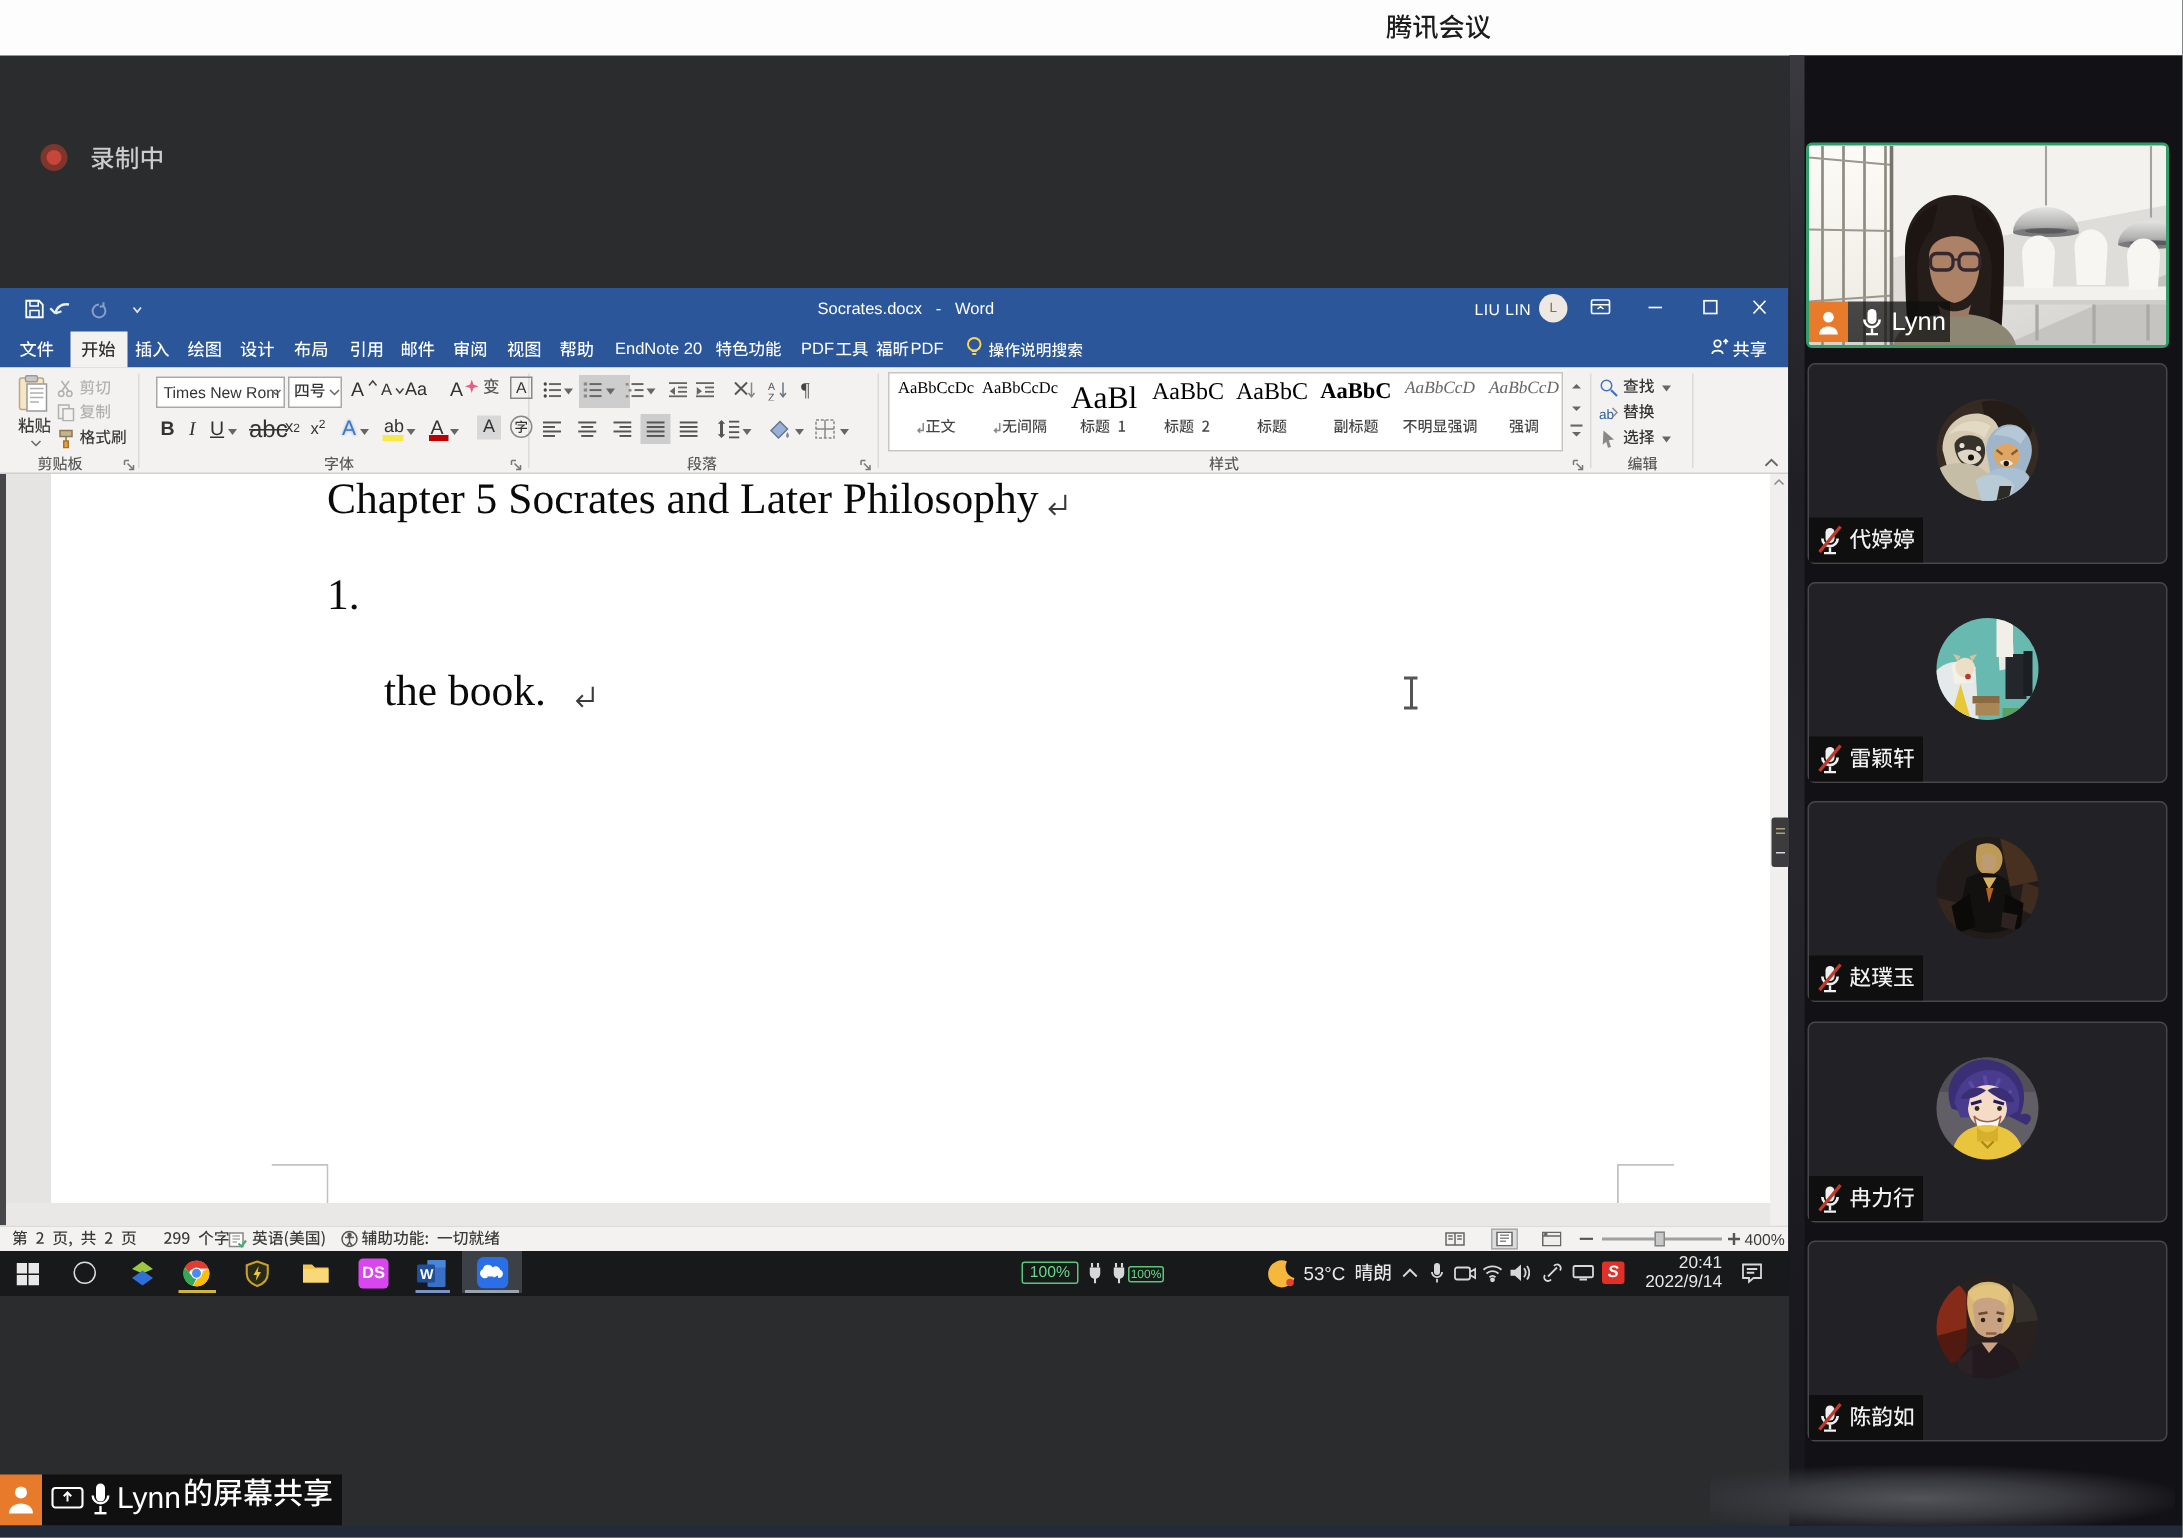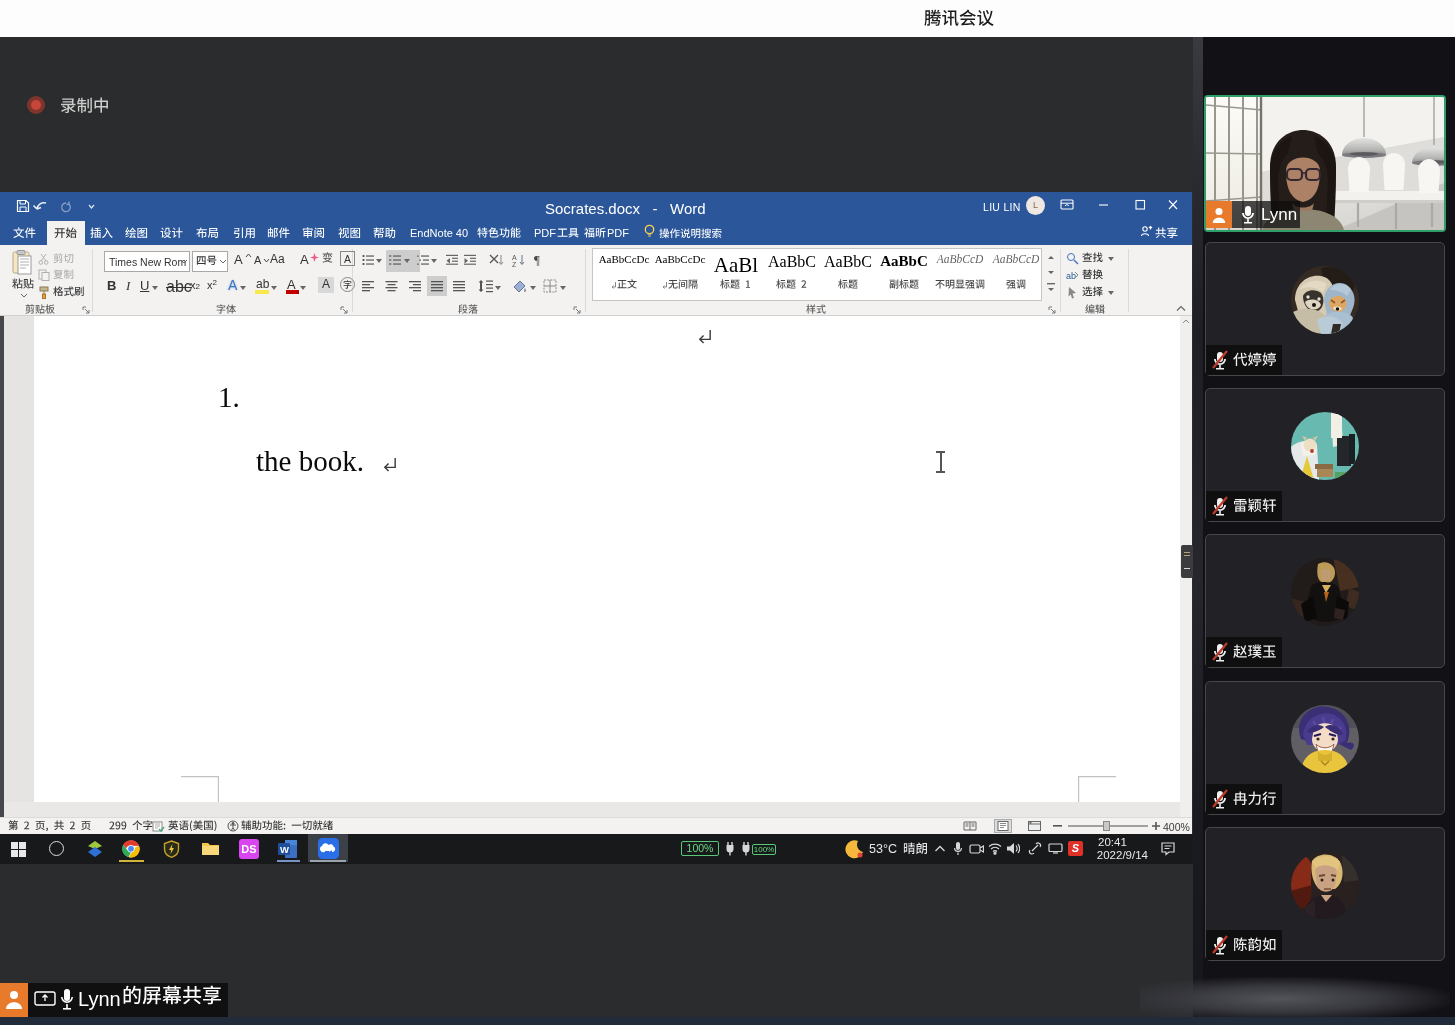--- a/index.html
+++ b/index.html
@@ -145,21 +145,21 @@
     <div class="ab" style="left:0;top:192px;width:1192px;height:642px;background:#fff;"></div>
     <div class="ab" style="left:0;top:192px;width:1192px;height:53px;background:#2b579a;"></div>
     <svg class="ab" style="left:16px;top:199px" width="100" height="14" viewBox="0 0 100 14" fill="none" stroke="#ffffff" stroke-width="1.2">
 <path d="M1.5 1.5 H10 L12.5 4 V12.5 H1.5 Z"></path>
       <path d="M4 1.5 V5 H9.5 V1.5" stroke-width="1"></path>
       <path d="M4 12 V8 H10 V12" stroke-width="1"></path>
 <path d="M30 4 C25 3 21.5 6 21 10 M21 10 L17.5 6.5 M21 10 L25 8.5" stroke="#e8eef8" stroke-width="1.6" fill="none"></path>
 <path d="M50 4 A4.3 4.3 0 1 0 53 5.2 M53 5 L53 2.5 M53 5 L50.5 5.5" stroke="#8ba0c6" stroke-width="1.3"></path>
 <path d="M73 6 l2.5 3 l2.5 -3" stroke="#dfe6f2" stroke-width="1.2"></path>
 </svg>
-    <div class="ab" style="left:545px;top:200px;width:220px;height:14px;color:#fff;font-size:15px;">Socrates.docx&nbsp;&nbsp; - &nbsp;&nbsp;Word</div>
+    <div class="ab" style="left:545px;top:200px;width:220px;height:14px;color:#fff;font-size:11px;">Socrates.docx&nbsp;&nbsp; - &nbsp;&nbsp;Word</div>
     <div class="ab" style="left:983px;top:201px;color:#fff;font-size:10.5px;letter-spacing:0.3px;">LIU LIN</div>
     <div class="ab" style="left:1026px;top:196px;width:19px;height:19px;border-radius:50%;background:#efe8e2;color:#8a6a4a;font-size:9px;text-align:center;line-height:19px;">L</div>
     <svg class="ab" style="left:1060px;top:198px" width="130" height="14" viewBox="0 0 130 14" stroke="#ffffff" fill="none" stroke-width="1.1">
 <rect x="1" y="2" width="12" height="9" rx="1"></rect>
       <path d="M1 5.2 H13 M5 8 l2 -1.6 l2 1.6" stroke-width="1"></path>
 <path d="M39 7 H48"></path>
 <rect x="76 " y="2.5" width="8.5" height="8.5"></rect>
 <path d="M109 2.5 L117 11 M117 2.5 L109 11"></path>
 </svg>
     <div class="ab" style="left:47px;top:221px;width:38px;height:24px;background:#f3f2f1;"></div>
@@ -200,21 +200,21 @@
       <use href="#u9605" transform="translate(1000,880) scale(1,-1)"></use>
     </svg>
     <svg style="position:absolute;left:338px;top:227px;" width="23.0" height="11.5" viewBox="0 0 2000 1000" fill="#ffffff">
       <use href="#u89c6" transform="translate(0,880) scale(1,-1)"></use>
       <use href="#u56fe" transform="translate(1000,880) scale(1,-1)"></use>
     </svg>
     <svg style="position:absolute;left:373px;top:227px;" width="23.0" height="11.5" viewBox="0 0 2000 1000" fill="#ffffff">
       <use href="#u5e2e" transform="translate(0,880) scale(1,-1)"></use>
       <use href="#u52a9" transform="translate(1000,880) scale(1,-1)"></use>
     </svg>
-    <div class="ab" style="left:410px;top:227px;color:#fff;font-size:11px;">EndNote 40</div>
+    <div class="ab" style="left:410px;top:227px;color:#fff;font-size:11px;">EndNote 20</div>
     <svg style="position:absolute;left:477px;top:227px;" width="44.0" height="11" viewBox="0 0 4000 1000" fill="#ffffff">
       <use href="#u7279" transform="translate(0,880) scale(1,-1)"></use>
       <use href="#u8272" transform="translate(1000,880) scale(1,-1)"></use>
       <use href="#u529f" transform="translate(2000,880) scale(1,-1)"></use>
       <use href="#u80fd" transform="translate(3000,880) scale(1,-1)"></use>
     </svg>
     <div class="ab" style="left:534px;top:227px;color:#fff;font-size:11px;">PDF</div>
     <svg style="position:absolute;left:557px;top:227px;" width="22.0" height="11" viewBox="0 0 2000 1000" fill="#ffffff">
       <use href="#u5de5" transform="translate(0,880) scale(1,-1)"></use>
       <use href="#u5177" transform="translate(1000,880) scale(1,-1)"></use>
@@ -566,20 +566,21 @@
     <div class="ab" style="left:0;top:316px;width:4px;height:501px;background:#46474a;"></div>
     <div class="ab" style="left:4px;top:316px;width:30px;height:501px;background:#e5e4e2;"></div>
     <div class="ab" style="left:1180px;top:316px;width:12px;height:501px;background:#f0efed;"></div>
     <svg class="ab" style="left:1182px;top:318px" width="8" height="8" viewBox="0 0 8 8">
       <path d="M1 5 L4 2 L7 5" stroke="#888" fill="none"></path>
     </svg>
     <div class="ab" style="left:1181px;top:545px;width:12px;height:33px;background:#3c3c3e;border-radius:2px;"></div>
     <div class="ab" style="left:1184px;top:552px;width:6px;height:1px;background:#b0a27a;"></div>
     <div class="ab" style="left:1184px;top:555px;width:6px;height:1px;background:#b0a27a;"></div>
     <div class="ab" style="left:1184px;top:568px;width:6px;height:1px;background:#d8d8d8;"></div>
+    <div class="ab serif" style="left:218px;top:317px;font-size:29px;color:#0a0a0a;white-space:nowrap;">Chapter 5 Socrates and Later Philosophy</div>
     <div class="ab serif" style="left:218px;top:381px;font-size:29px;color:#0a0a0a;white-space:nowrap;">1.</div>
     <div class="ab serif" style="left:256px;top:445px;font-size:29px;color:#0a0a0a;white-space:nowrap;text-align:right;">the book.</div>
     <svg class="ab" style="left:696px;top:328px" width="17" height="17" viewBox="0 0 18 18" stroke="#3b3b3b" fill="none" stroke-width="1.5">
       <path d="M15 2 V12 H4 M8 8 L4 12 L8 16"></path>
     </svg>
     <svg class="ab" style="left:381px;top:456px" width="17" height="17" viewBox="0 0 18 18" stroke="#3b3b3b" fill="none" stroke-width="1.5">
       <path d="M15 2 V12 H4 M8 8 L4 12 L8 16"></path>
     </svg>
     <div class="ab" style="left:940px;top:452px;width:1.5px;height:20px;background:#555;"></div>
     <div class="ab" style="left:936px;top:451px;width:9px;height:1.5px;background:#555;"></div>
@@ -747,21 +748,21 @@
       <path d="M10 3.5 a5 5 0 0 1 0 6 M12 2 a7.5 7.5 0 0 1 0 9" stroke="#d8d8d8" fill="none" stroke-width="1.2"></path>
     </svg>
     <svg class="ab" style="left:1028px;top:842px" width="14" height="13" viewBox="0 0 14 13" fill="none" stroke="#d8d8d8" stroke-width="1.2">
       <path d="M4 9 L10 3 M8 2 a2.5 2.5 0 0 1 4 3 M6 11 a2.5 2.5 0 0 1 -4 -3"></path>
     </svg>
     <svg class="ab" style="left:1048px;top:843px" width="15" height="11" viewBox="0 0 15 11" fill="none" stroke="#d8d8d8" stroke-width="1.2">
       <rect x="1" y="1" width="13" height="7.5" rx="1"></rect>
       <path d="M5 10 h5"></path>
     </svg>
     <div class="ab" style="left:1068px;top:841px;width:15px;height:15px;background:#e03028;border-radius:2px;color:#fff;font-size:11px;font-weight:bold;text-align:center;line-height:15px;font-style:italic;">S</div>
-    <div class="ab" style="left:1098px;top:836px;width:50px;font-size:11.5px;color:#e8e8e8;">20:41</div>
+    <div class="ab" style="left:1098px;top:836px;width:50px;font-size:11.5px;color:#e8e8e8;text-align:right;">20:41</div>
     <div class="ab" style="left:1088px;top:849px;width:60px;font-size:11.5px;color:#e8e8e8;text-align:right;">2022/9/14</div>
     <svg class="ab" style="left:1160px;top:841px" width="16" height="15" viewBox="0 0 16 15" fill="none" stroke="#d8d8d8" stroke-width="1.2">
       <path d="M2 2 H14 V11 H9 L6 13.5 V11 H2 Z" fill="none"></path>
       <path d="M4.5 5 h7 M4.5 7.5 h5"></path>
     </svg>
     <div class="ab" style="left:0;top:983px;width:28px;height:34px;background:#e87a2c;"></div>
 <svg class="ab" style="left:5px;top:989px" width="18" height="22" viewBox="0 0 18 22" fill="#fff">
       <circle cx="9" cy="6" r="4"></circle>
       <path d="M1 20 C1 11 17 11 17 20 Z"></path>
     </svg>

